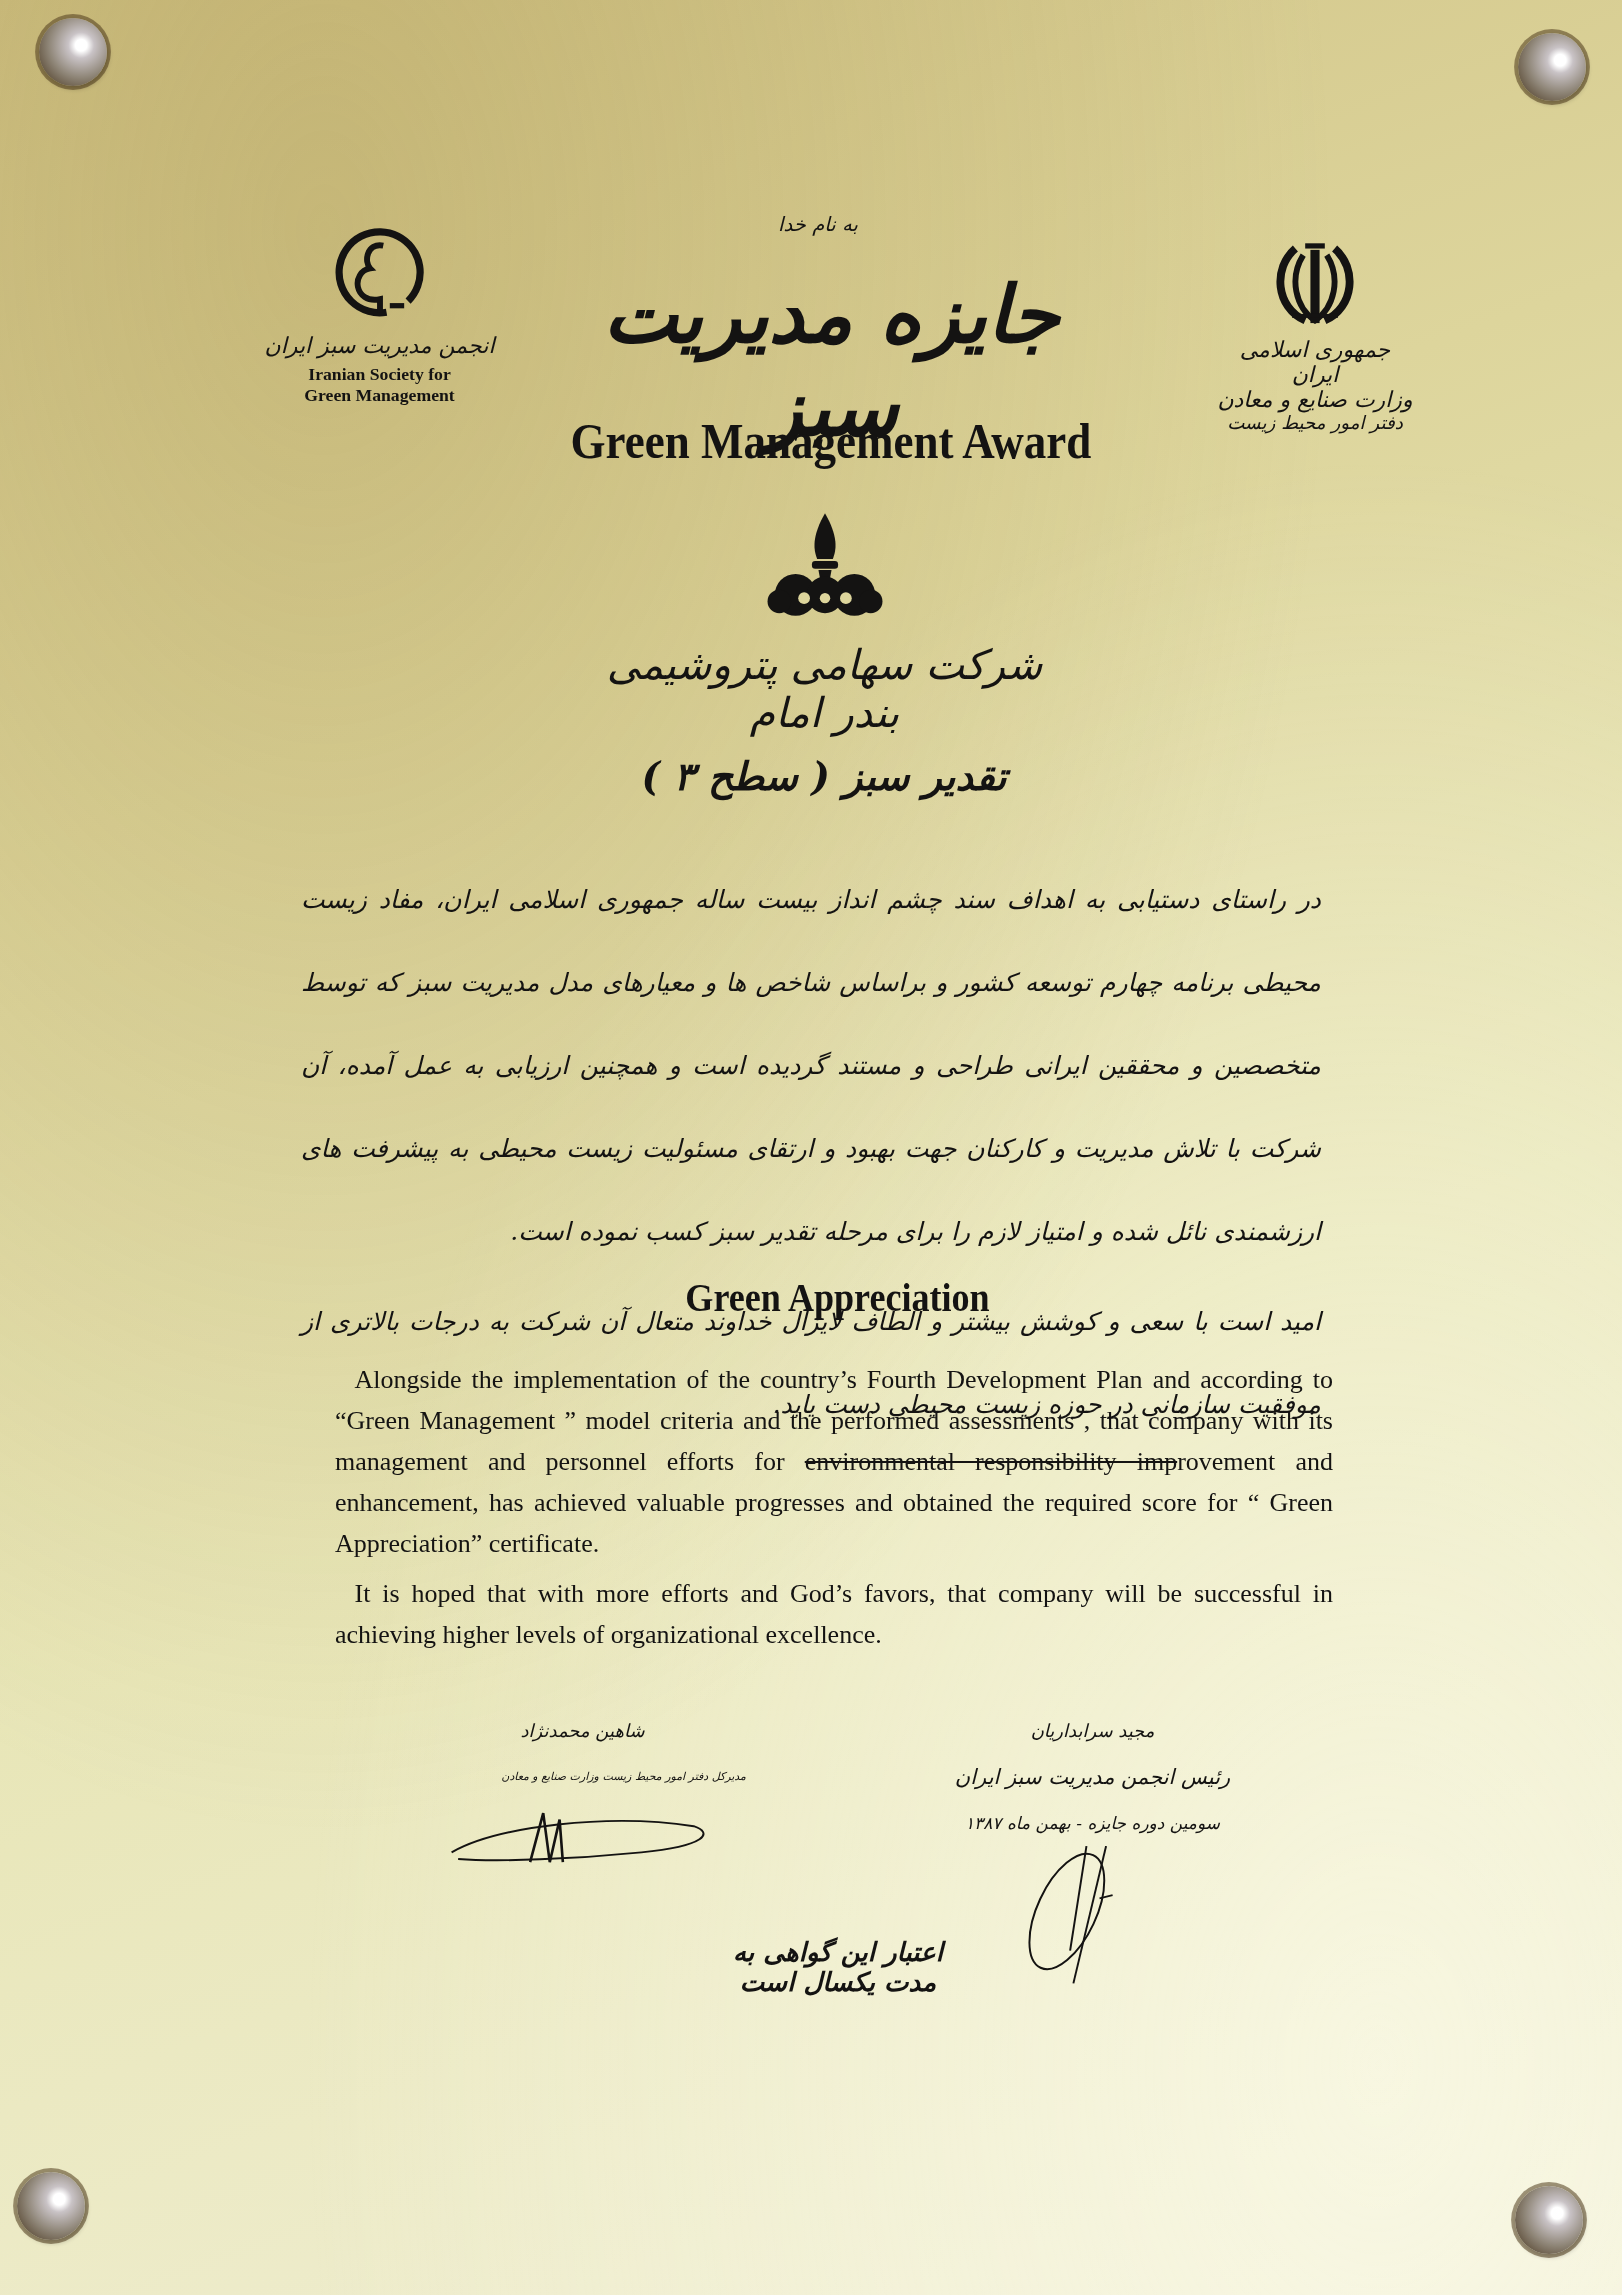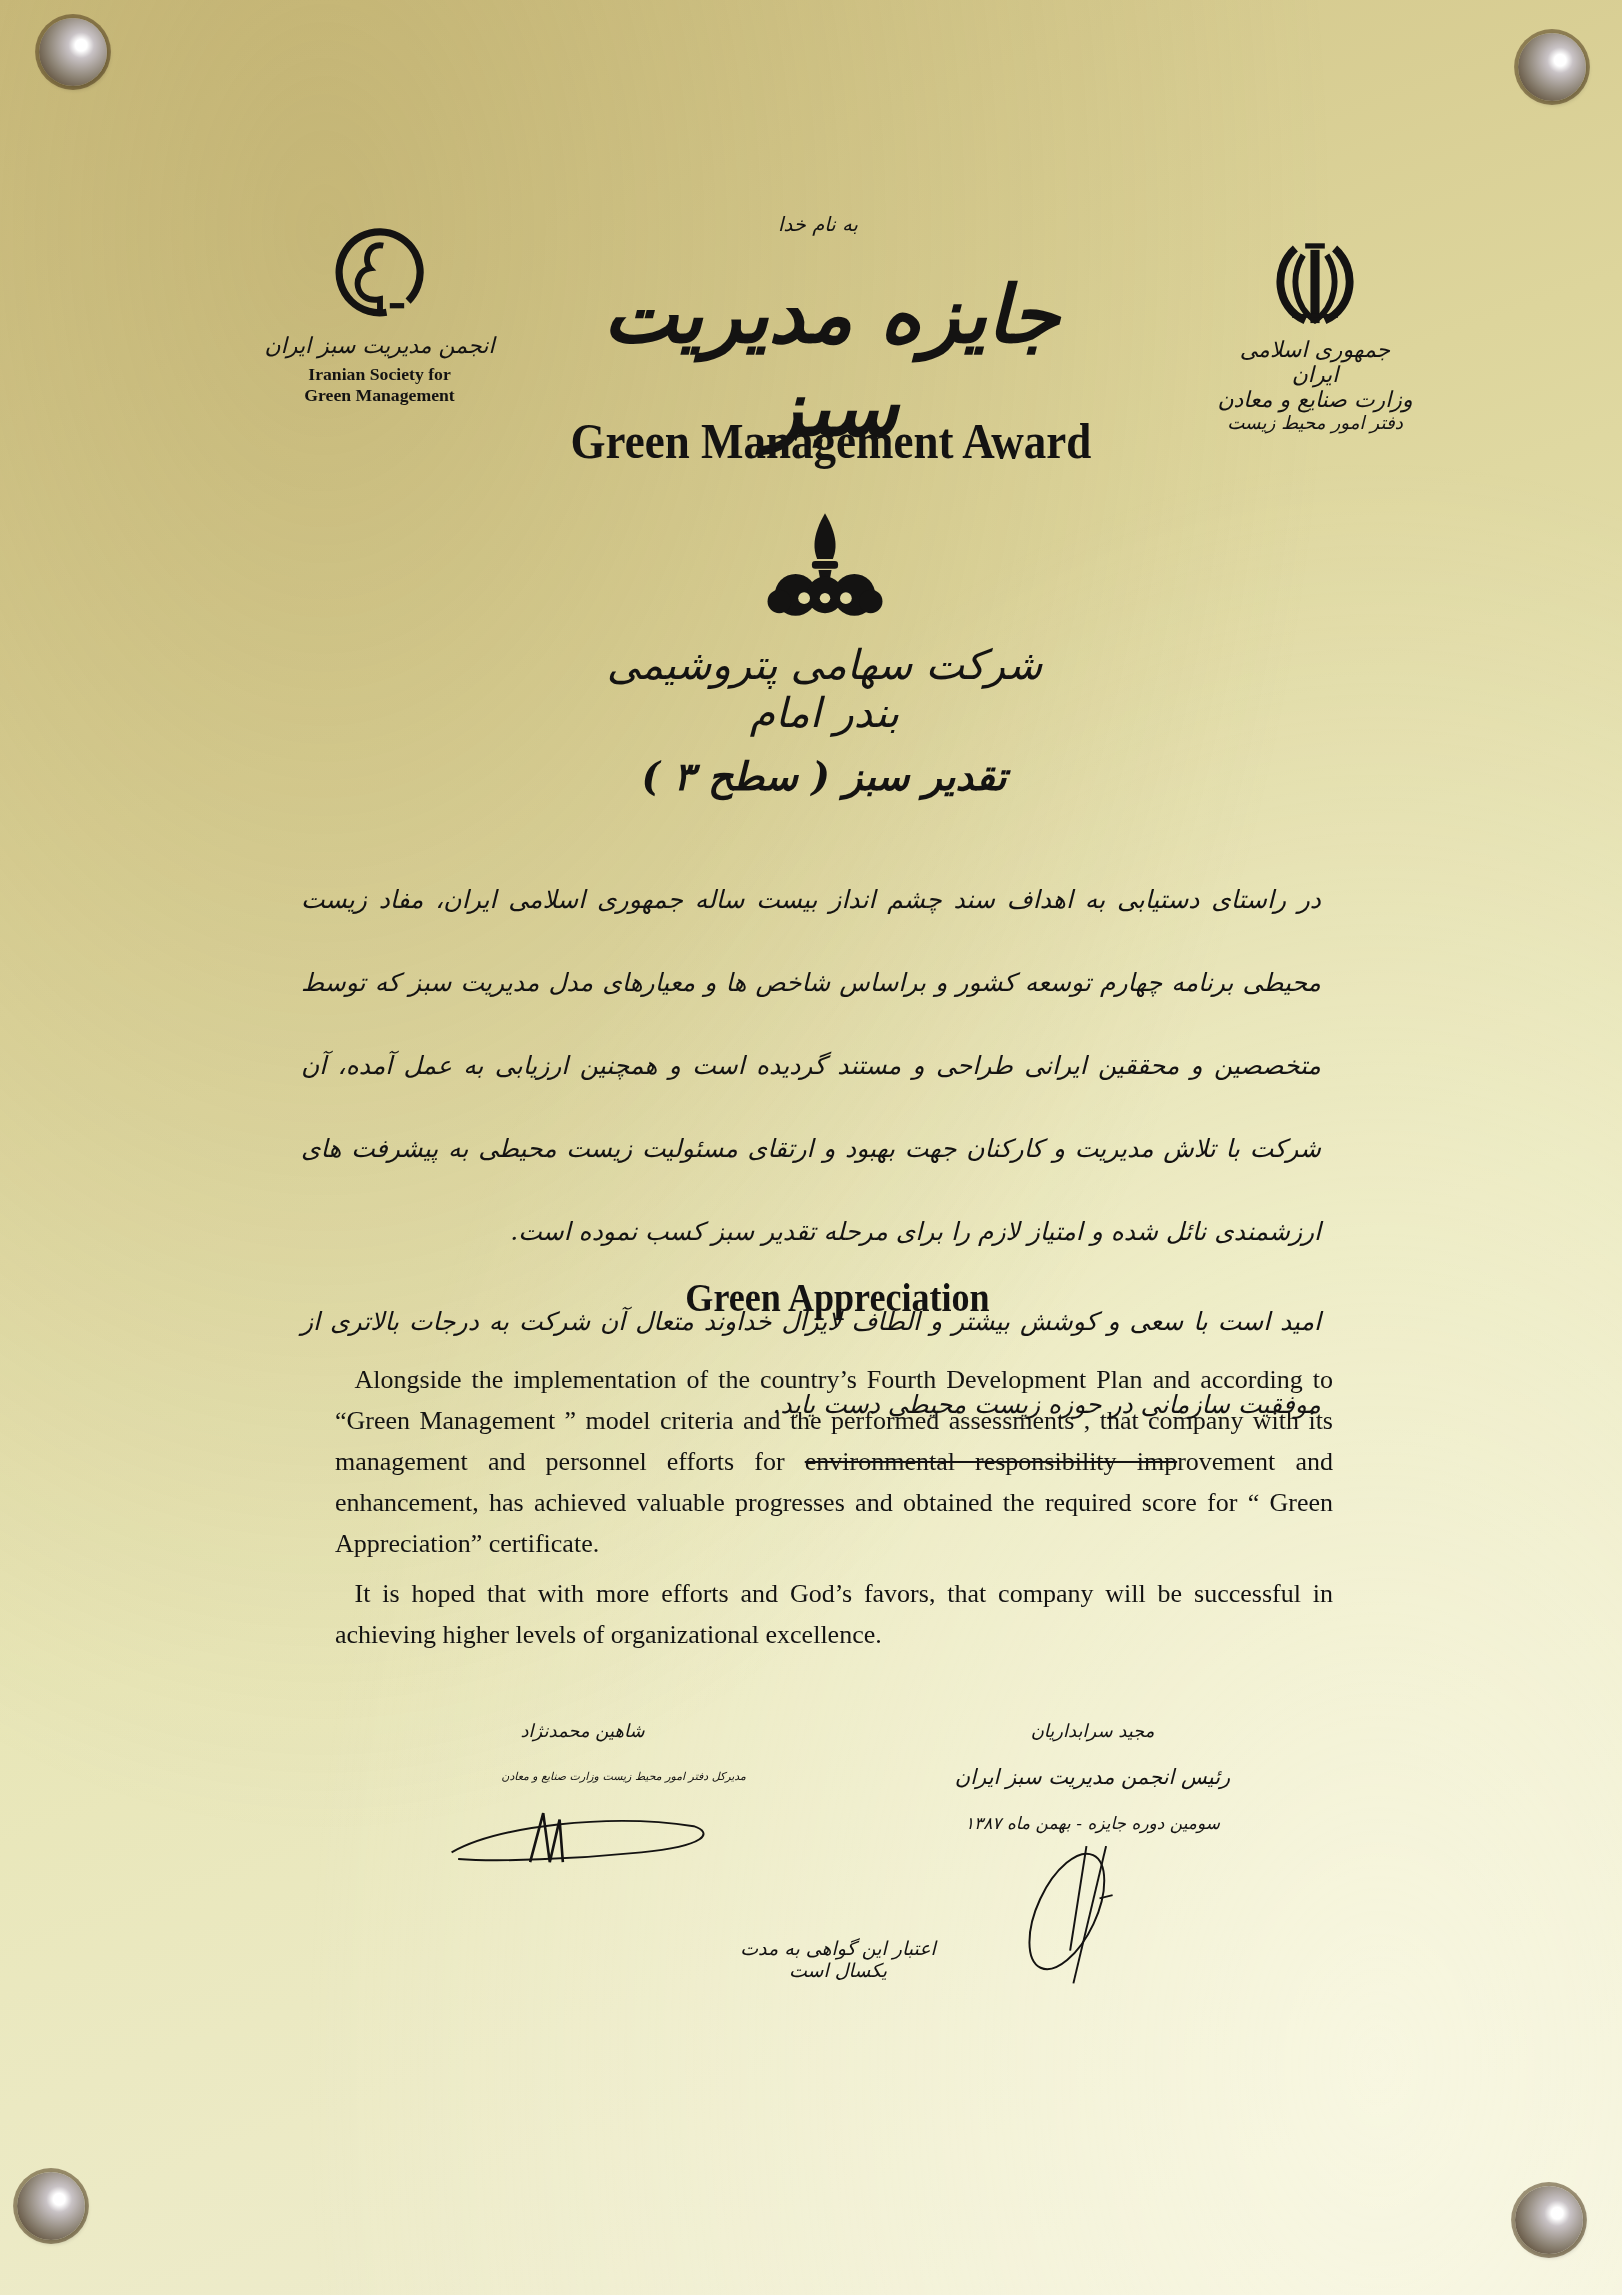--- a/index.html
+++ b/index.html
@@ -29,21 +29,21 @@
   .subtitle { font-size:39px; font-weight:bold; }
   .fa-body { font-size:25px; line-height:83px; text-align:justify; }
   .fa-body p { margin:7px; }
   .en-heading { font-size:41px; font-weight:bold; transform:scaleX(0.88); }
   .en-body { font-family:"Liberation Serif", serif; font-size:26px; line-height:41px; text-align:justify; }
   .en-body p { margin:8px; }
   .en-body .indent { text-indent:19.6px; }
   .strike { text-decoration:line-through; text-decoration-thickness:2px; }
   .sig-fa { font-size:21px; line-height:46px; }
   .sig-fa.name { font-size:18px; font-weight:normal; }
-  .validity { font-size:19px; }
+  .validity { font-size:26px;font-weight:bold; }
 </style>
 </head>
 <body>
 
 <div class="screw" style="left:39px;top:18.3px;"></div>
 <div class="screw" style="left:1518px;top:33px;"></div>
 <div class="screw" style="left:17px;top:2172px;"></div>
 <div class="screw" style="left:1515px;top:2186px;"></div>
 
 <div class="abs center" style="left:255px;top:226px;width:249px;">

